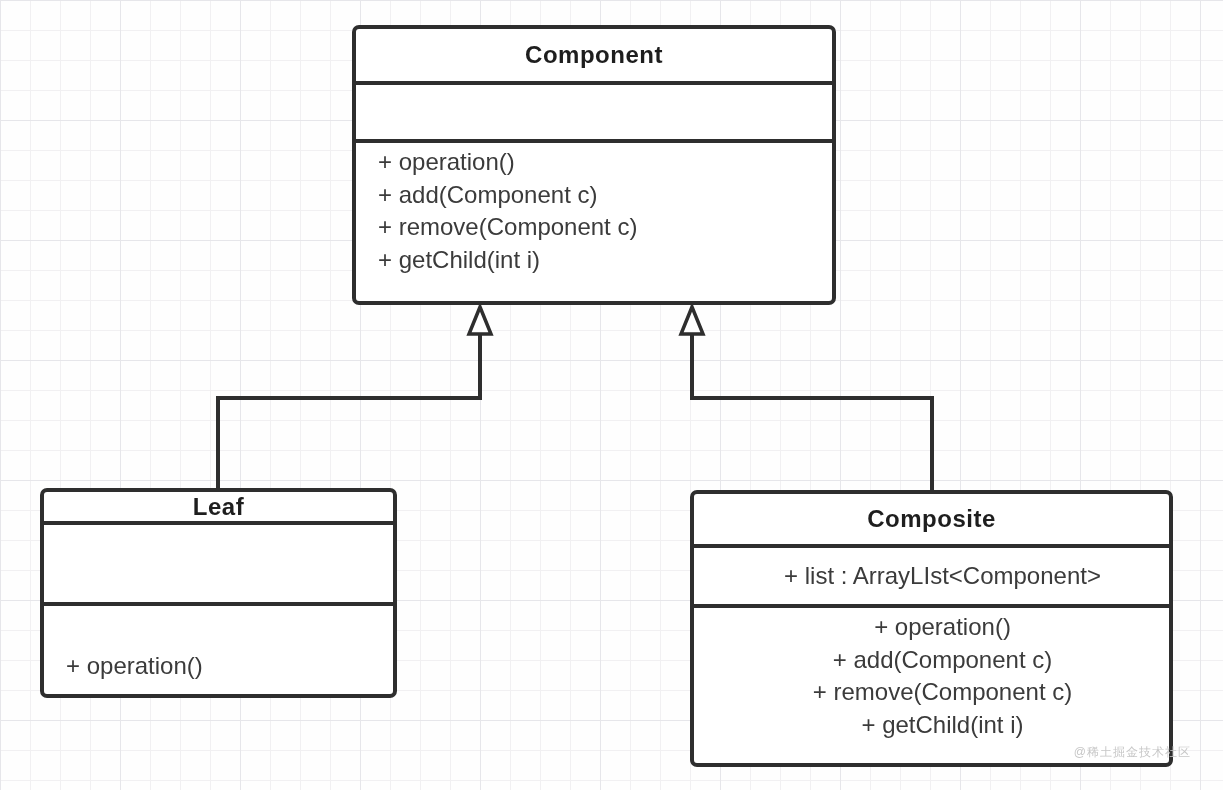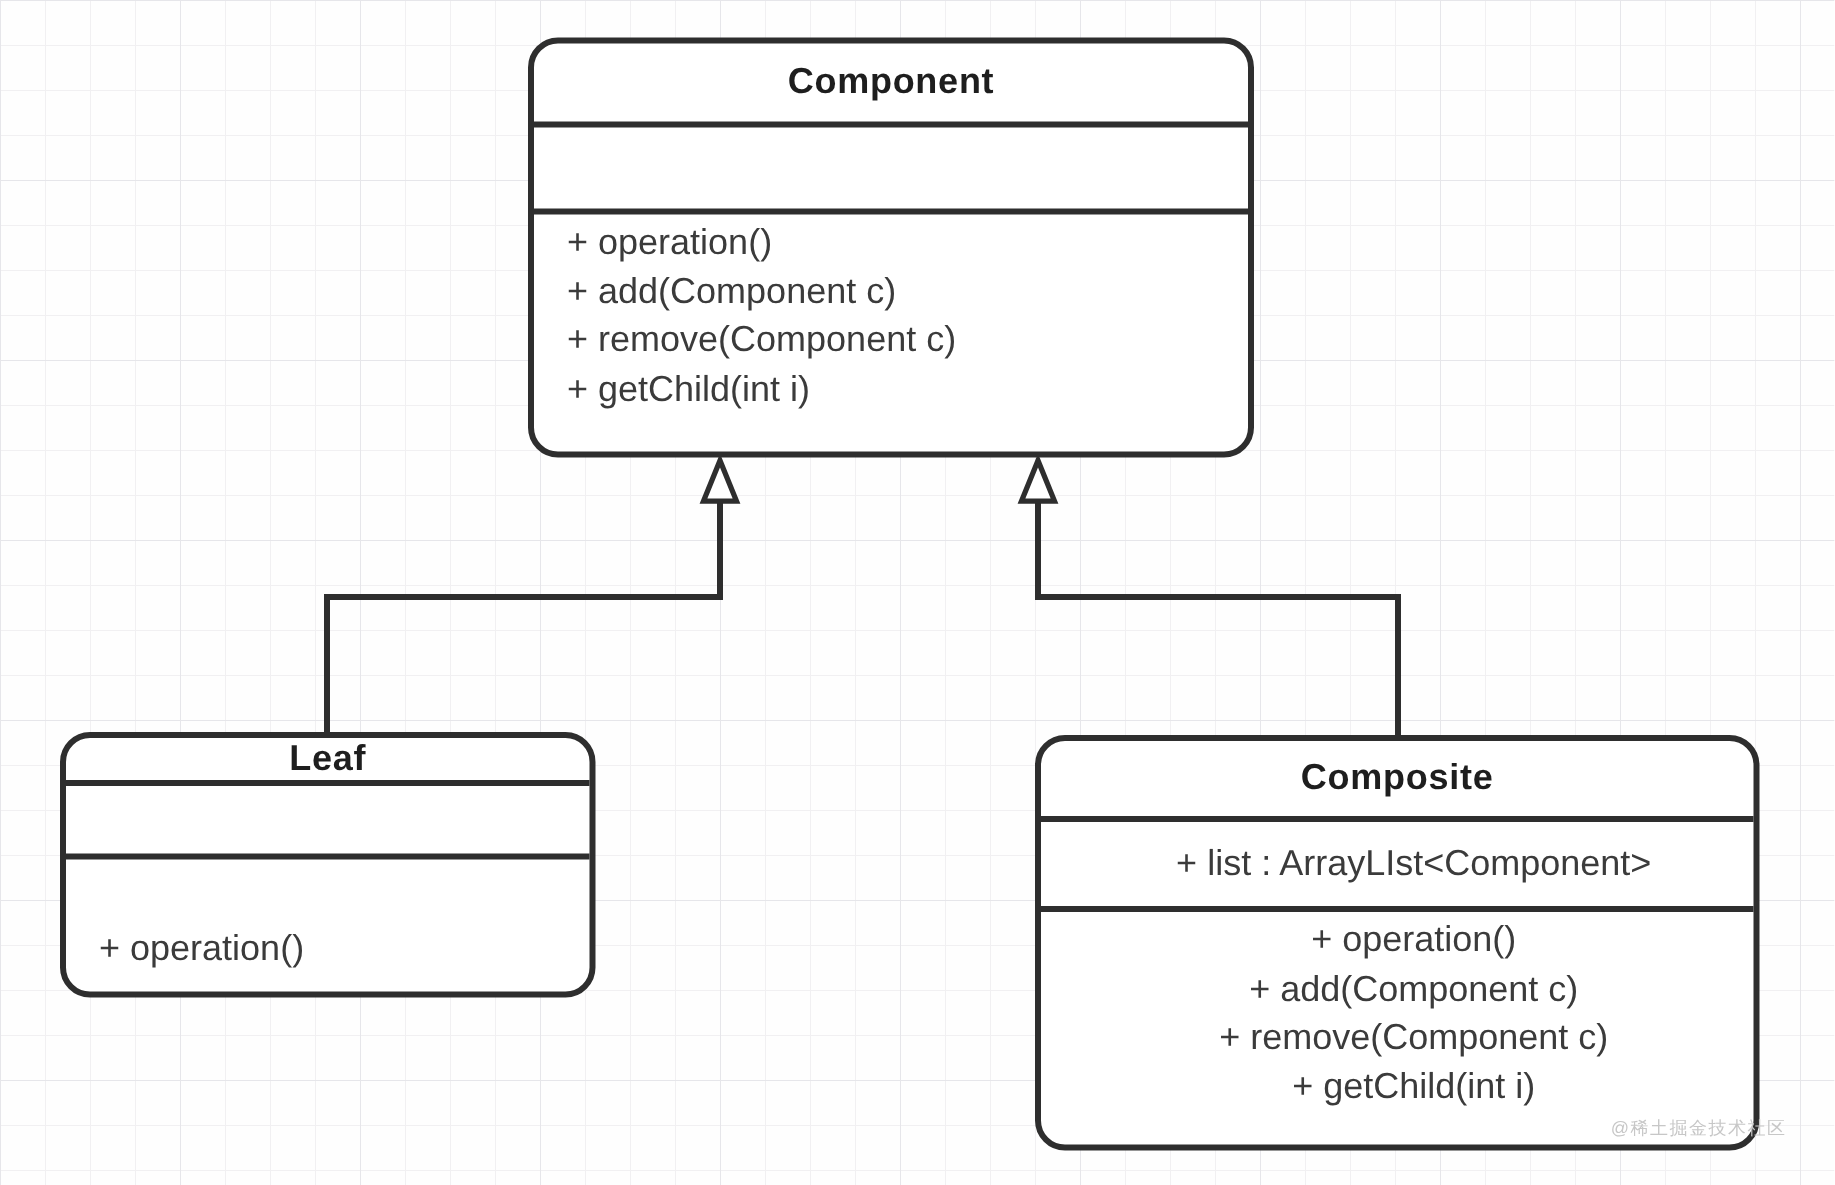--- a/index.html
+++ b/index.html
@@ -39,21 +39,21 @@
     fill: #ffffff;
     stroke: #2e2e2e;
     stroke-width: 3.5;
     stroke-linejoin: miter;
   }
   .uml-class {
     position: absolute;
     box-sizing: border-box;
     background: #ffffff;
     border: 4px solid #2e2e2e;
-    border-radius: 20px;
+    border-radius: 7px;
     display: flex;
     flex-direction: column;
   }
   .uml-title {
     box-sizing: border-box;
     border-bottom: 4px solid #2e2e2e;
     display: flex;
     align-items: center;
     justify-content: center;
     font-weight: bold;
@@ -85,21 +85,21 @@
     padding-top: 0;
   }
   .member-line {
     line-height: 32.5px;
     white-space: nowrap;
   }
   
   #class-component { left: 352px; top: 25px;  width: 484px; height: 280px; }
   #class-component .uml-title   { height: 56px; }
   #class-component .uml-attrs   { height: 58px; }
-  #class-leaf      { left: 40px;  top: 488px; width: 357px; height: 177px; gap: 44px; }
+  #class-leaf      { left: 40px;  top: 488px; width: 357px; height: 210px; gap: 44px; }
   #class-leaf .uml-title        { height: 55px; }
   #class-leaf .uml-attrs        { height: 60px; }
   #class-composite { left: 690px; top: 490px; width: 483px; height: 277px; text-align: center; }
   #class-composite .uml-title   { height: 54px; }
   #class-composite .uml-attrs   { height: 60px; }
   .watermark {
     position: absolute;
     right: 32px;
     top: 744px;
     font-size: 12px;

